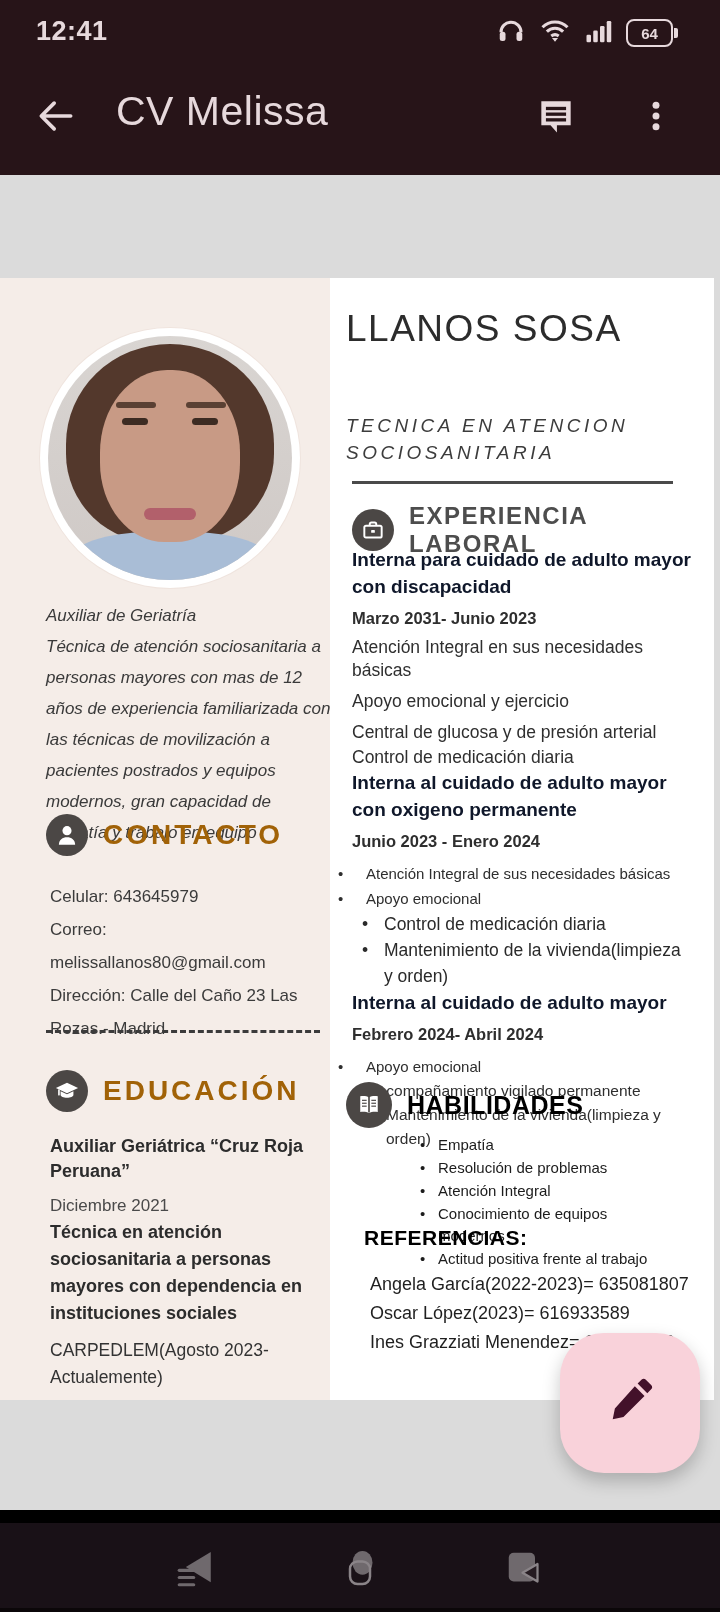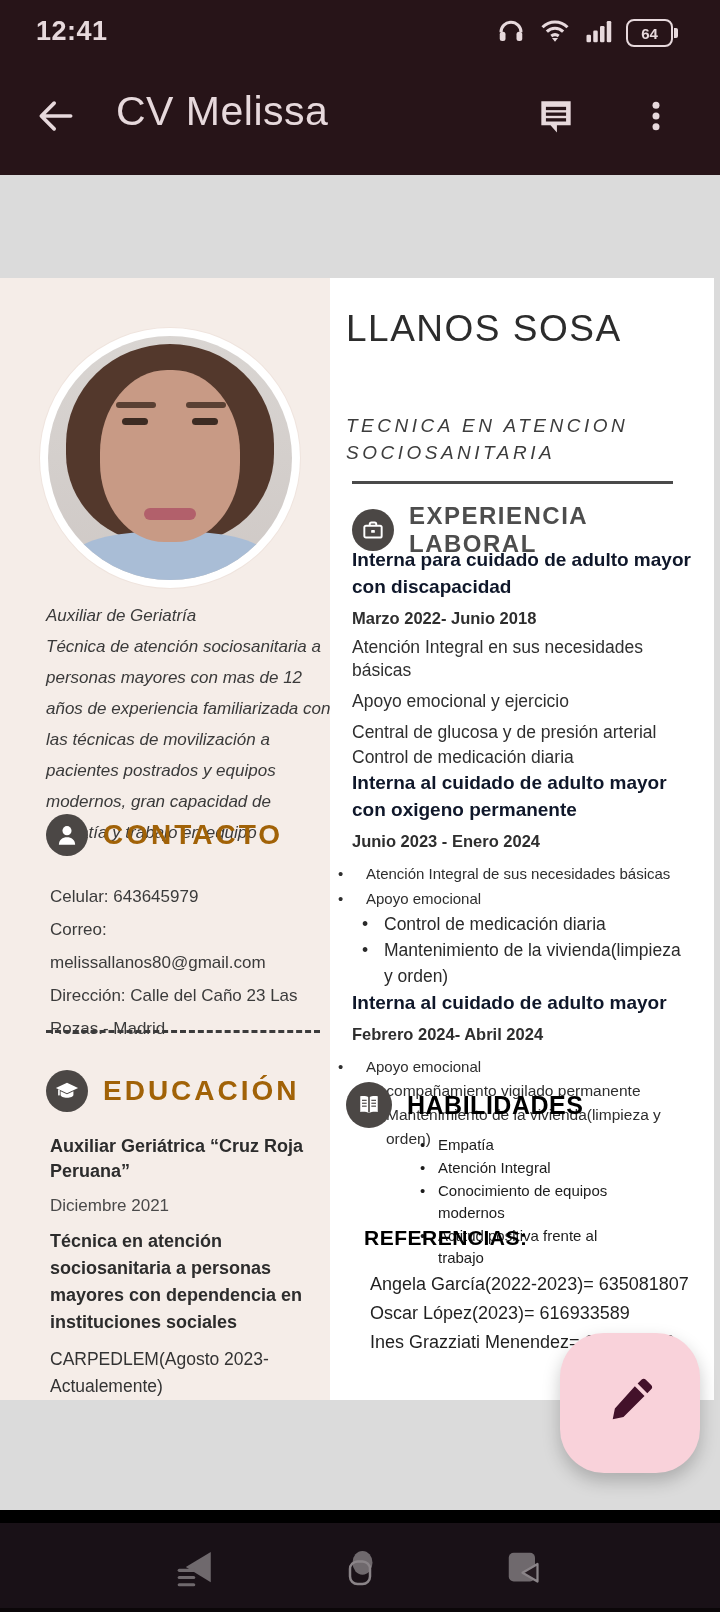--- a/index.html
+++ b/index.html
@@ -40,21 +40,21 @@
   .sec-head { position:absolute; display:flex; align-items:center; gap:15px; }
   .icon-circle { width:42px; height:42px; border-radius:50%; background:#4b4745; display:flex; align-items:center; justify-content:center; flex:0 0 auto; }
   .sec-head-label { font-size:28px; font-weight:bold; letter-spacing:3px; color:#a16207; }
   .contact-head { left:46px; top:536px; }
   .contact-lines { position:absolute; left:50px; top:602px; width:272px; font-size:17px; line-height:33px; color:#3b3b3b; }
   .dash-divider { position:absolute; left:46px; top:752px; width:274px; border-top:3px dashed #3b3b3b; }
   .edu-head { left:46px; top:792px; }
   .edu-body { position:absolute; left:50px; top:856px; width:274px; color:#2c2c2c; }
   .edu-title1 { font-size:18px; font-weight:bold; line-height:25px; }
   .edu-date { margin-top:12px; font-size:17px; color:#4a4a4a; }
-  .edu-title2 { margin-top:12px; font-size:18px; font-weight:bold; line-height:27px; }
+  .edu-title2 { margin-top:3px; font-size:18px; font-weight:bold; line-height:27px; }
   .edu-inst { margin-top:10px; font-size:17.5px; line-height:27px; color:#333; }
 
   
   .name { position:absolute; left:16px; top:20px; width:350px; font-size:37px; line-height:62px; letter-spacing:1.5px; color:#2c2c2c; }
   .subtitle { position:absolute; left:16px; top:134px; width:340px; font-size:19px; font-style:italic; letter-spacing:3.5px; line-height:27px; color:#3c3c3c; }
   .right-divider { position:absolute; left:22px; top:203px; width:321px; height:3px; background:#4a4a4a; }
   .exp-head { left:22px; top:224px;align-items:center; }
   .exp-head .sec-head-label { letter-spacing:1.5px; color:#4d4d4d; font-size:24px; }
   .exp-body { position:absolute; left:22px; top:268px; width:350px; color:#262626; }
   .job-title { font-size:19px; font-weight:bold; line-height:27px; color:#0f172a; }
@@ -232,21 +232,21 @@
             <path d="M9 8V6.5A1.5 1.5 0 0 1 10.5 5h3A1.5 1.5 0 0 1 15 6.5V8" fill="none" stroke="#fff" stroke-width="1.8"></path>
             <rect x="10.3" y="12" width="3.4" height="2.6" rx="0.6" fill="#fff"></rect>
           </svg>
       </span>
       <span class="sec-head-label">EXPERIENCIA LABORAL</span>
     </div>
 
     <div class="exp-body">
 
       <div class="job-title">Interna para cuidado de adulto mayor con discapacidad</div>
-      <div class="job-dates">Marzo 2022- Junio 2018</div>
+      <div class="job-dates">Marzo 2031- Junio 2023</div>
       <div class="job-detail">Atención Integral en sus necesidades básicas</div>
       <div class="job-detail">Apoyo emocional y ejercicio</div>
       <div class="job-detail">Central de glucosa y de presión arterial</div>
       <div class="job-detail tight">Control de medicación diaria</div>
 
       <div class="job-title job2-title">Interna al cuidado de adulto mayor con oxigeno permanente</div>
       <div class="job-dates">Junio 2023 - Enero 2024</div>
       <ul class="blist">
         <li class="b-sm">Atención Integral de sus necesidades básicas</li>
         <li class="b-sm">Apoyo emocional</li>
@@ -275,20 +275,21 @@
               <line x1="14" y1="8" x2="18" y2="8"></line>
               <line x1="14" y1="10.5" x2="18" y2="10.5"></line>
               <line x1="14" y1="13" x2="18" y2="13"></line>
             </g>
           </svg>
       </span>
       <span class="sec-head-label">HABILIDADES</span>
     </div>
     <ul class="skills-list">
       <li>Empatía</li>
+      <li>Resolución de problemas</li>
       <li>Atención Integral</li>
       <li>Conocimiento de equipos modernos</li>
       <li>Actitud positiva frente al trabajo</li>
     </ul>
 
     <div class="refs-head">REFERENCIAS:</div>
     <div class="refs-list">
       <div>Angela García(2022-2023)= 635081807</div>
       <div>Oscar López(2023)= 616933589</div>
       <div>Ines Grazziati Menendez= 649435350</div>

